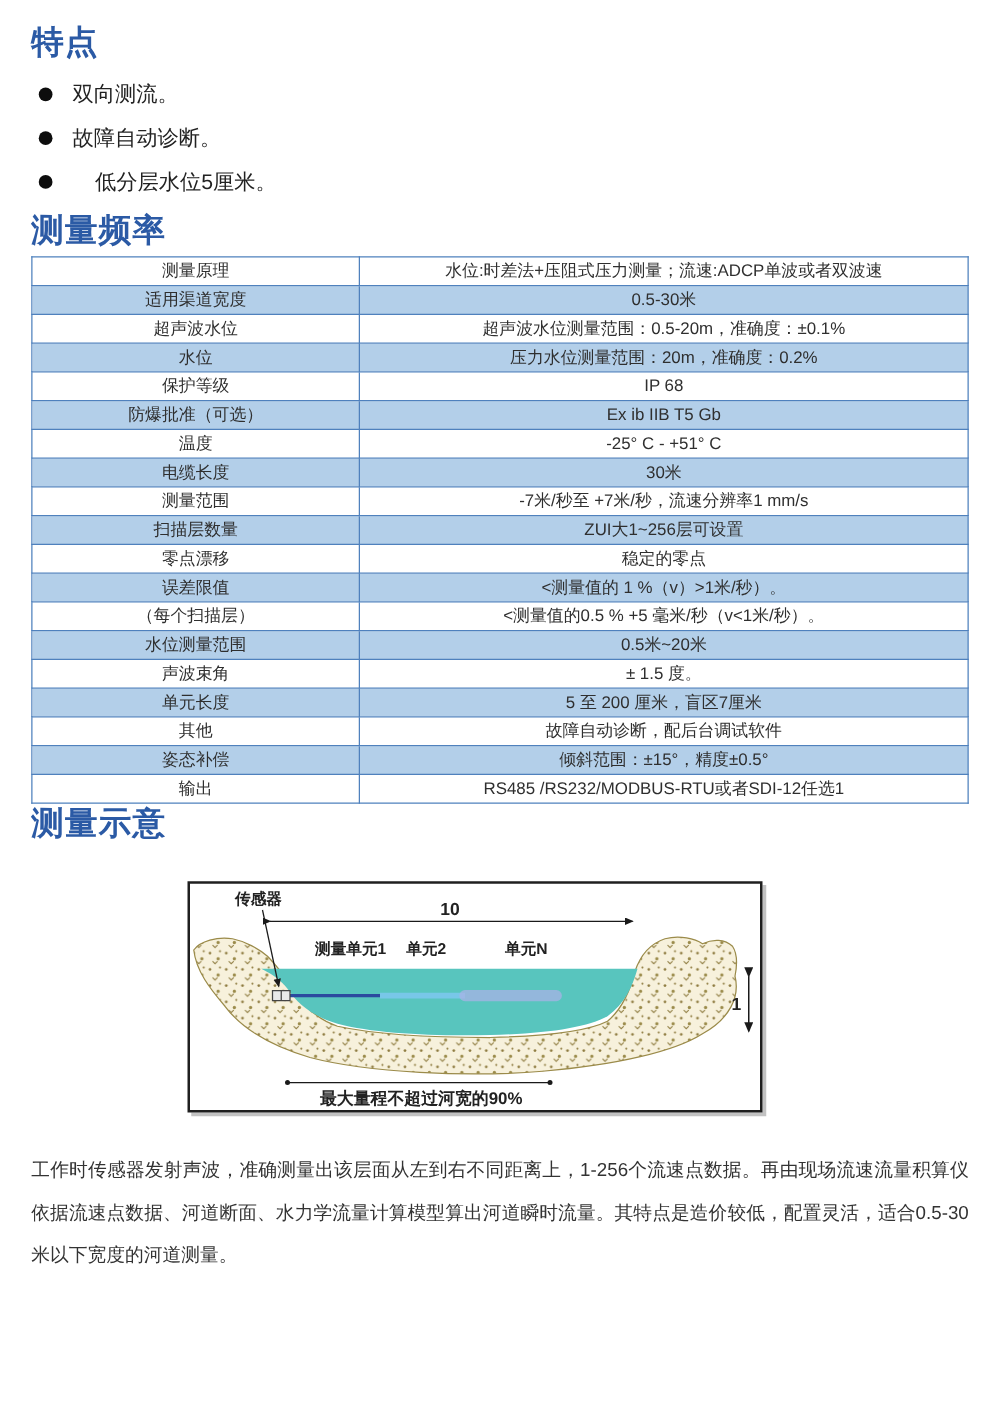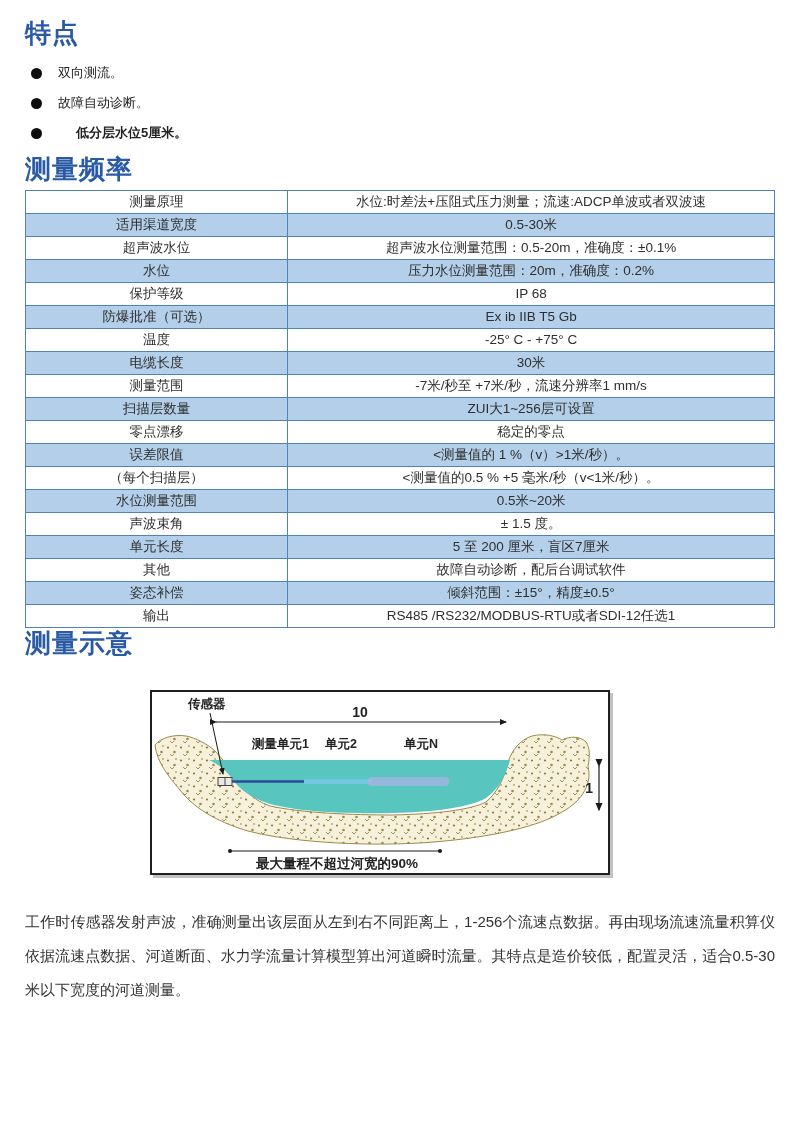--- a/index.html
+++ b/index.html
@@ -15,23 +15,23 @@
     font-family:"Liberation Sans","DejaVu Sans",sans-serif;
     color:var(--text-main);
   }
   .page{width:800px;height:913px;padding:18px 25px 10px;}
   h2.sec{
     margin:0;font-size:26px;line-height:30px;font-weight:bold;
     color:var(--heading-color);letter-spacing:1px;
   }
   
   .features-list{list-style:none;margin:16px 0 0;padding:0 0 0 6px;}
-  .features-list li{display:flex;align-items:center;margin-bottom:12px;font-size:13px;color:#222;}
+  .features-list li{display:flex;align-items:center;margin-bottom:12px;font-size:17px;color:#222;}
   .features-list .bullet{width:11px;height:11px;border-radius:50%;background:#0d0d0d;flex:none;margin-right:16px;}
-  .features-list li.indent-extra .txt{padding-left:18px;font-weight:bold;}
+  .features-list li.indent-extra .txt{padding-left:18px;}
   
   .specs-heading{margin-top:50px;}
   
   table.spec-table{
     width:750px;border-collapse:collapse;margin-top:6px;table-layout:fixed;
   }
   table.spec-table td{
     border:1px solid var(--table-border);
     text-align:center;vertical-align:middle;
     font-size:13.5px;line-height:16px;padding:3px 6px;height:22px;
@@ -103,21 +103,21 @@
         <tr>
           <td>保护等级</td>
           <td>IP 68</td>
         </tr>
         <tr>
           <td>防爆批准（可选）</td>
           <td>Ex ib IIB T5 Gb</td>
         </tr>
         <tr>
           <td>温度</td>
-          <td>-25° C - +75° C</td>
+          <td>-25° C - +51° C</td>
         </tr>
         <tr>
           <td>电缆长度</td>
           <td>30米</td>
         </tr>
         <tr>
           <td>测量范围</td>
           <td>-7米/秒至 +7米/秒，流速分辨率1 mm/s</td>
         </tr>
         <tr>

